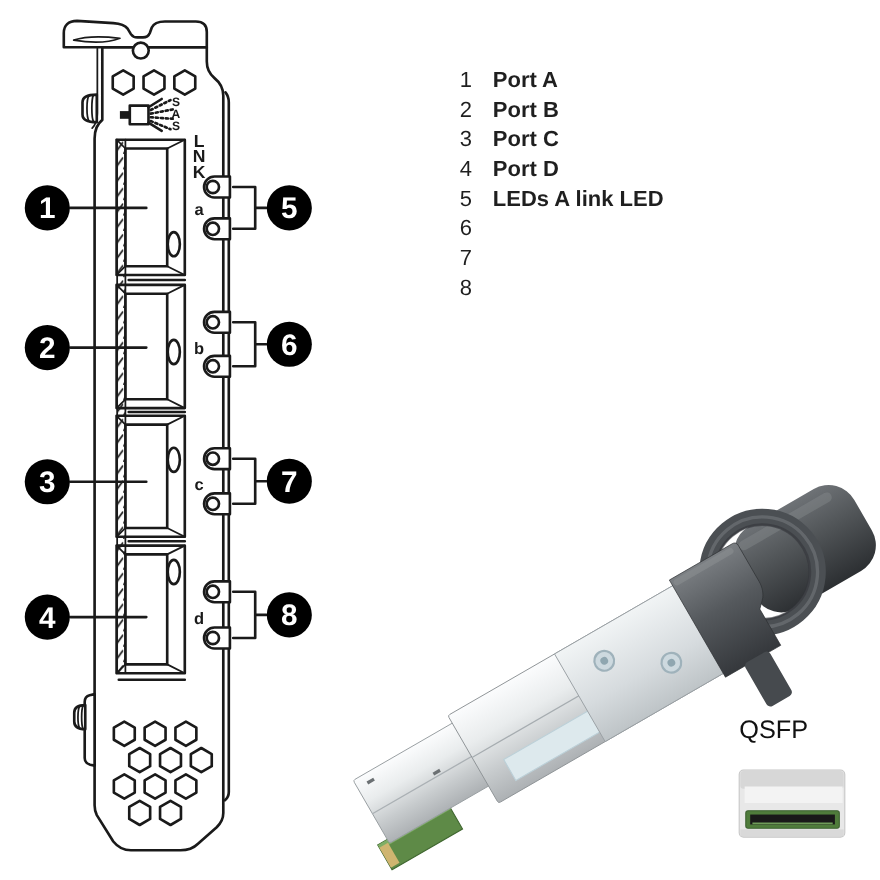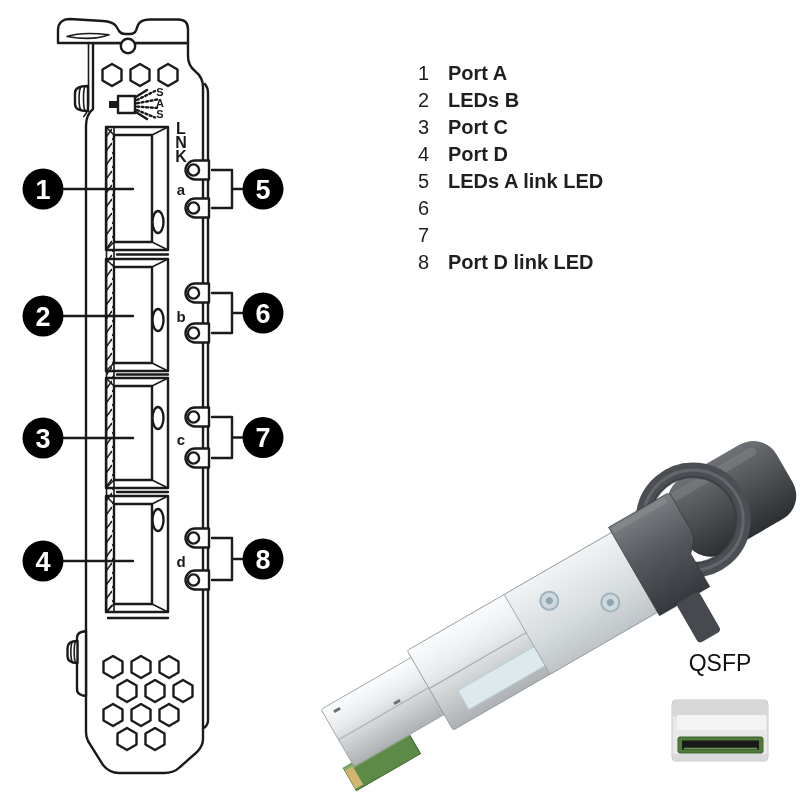--- a/index.html
+++ b/index.html
@@ -18,21 +18,21 @@
   .port-letter{font-size:15px;font-weight:bold;text-anchor:middle;}
   .lnk-letter{font-size:16px;font-weight:bold;text-anchor:middle;}
   .sas-letter{font-size:11px;font-weight:bold;text-anchor:middle;}
   .legend{
     position:absolute;left:418px;top:60px;color:#1f1f1f;
   }
   .legend-row{display:flex;line-height:27px;font-size:20px;}
   .legend-num{width:30px;flex:0 0 30px;}
   .legend-label{white-space:nowrap;font-weight:bold;}
   .qsfp-label{
-    position:absolute;left:672px;top:650px;width:96px;text-align:center;
+    position:absolute;left:672px;top:650px;width:96px;
     font-size:23px;color:#111111;
   }
 </style>
 </head>
 <body>
 
 <div id="stage">
 <svg width="800" height="800" viewBox="0 0 800 800">
   <defs>
     <pattern id="hatch" width="8" height="14" patternUnits="userSpaceOnUse">
@@ -276,21 +276,21 @@
 </svg>
 </div>
 
 <div class="legend">
   <div class="legend-row">
       <span class="legend-num">1</span>
       <span class="legend-label">Port A</span>
     </div>
   <div class="legend-row">
       <span class="legend-num">2</span>
-      <span class="legend-label">LEDs B</span>
+      <span class="legend-label">Port B</span>
     </div>
   <div class="legend-row">
       <span class="legend-num">3</span>
       <span class="legend-label">Port C</span>
     </div>
   <div class="legend-row">
       <span class="legend-num">4</span>
       <span class="legend-label">Port D</span>
     </div>
   <div class="legend-row">
@@ -298,17 +298,16 @@
       <span class="legend-label">LEDs A link LED</span>
     </div>
   <div class="legend-row">
       <span class="legend-num">6</span>
     </div>
   <div class="legend-row">
       <span class="legend-num">7</span>
     </div>
   <div class="legend-row">
       <span class="legend-num">8</span>
-      <span class="legend-label">Port D link LED</span>
     </div>
 </div>
 
 <div class="qsfp-label">QSFP</div>
 
 </body></html>

